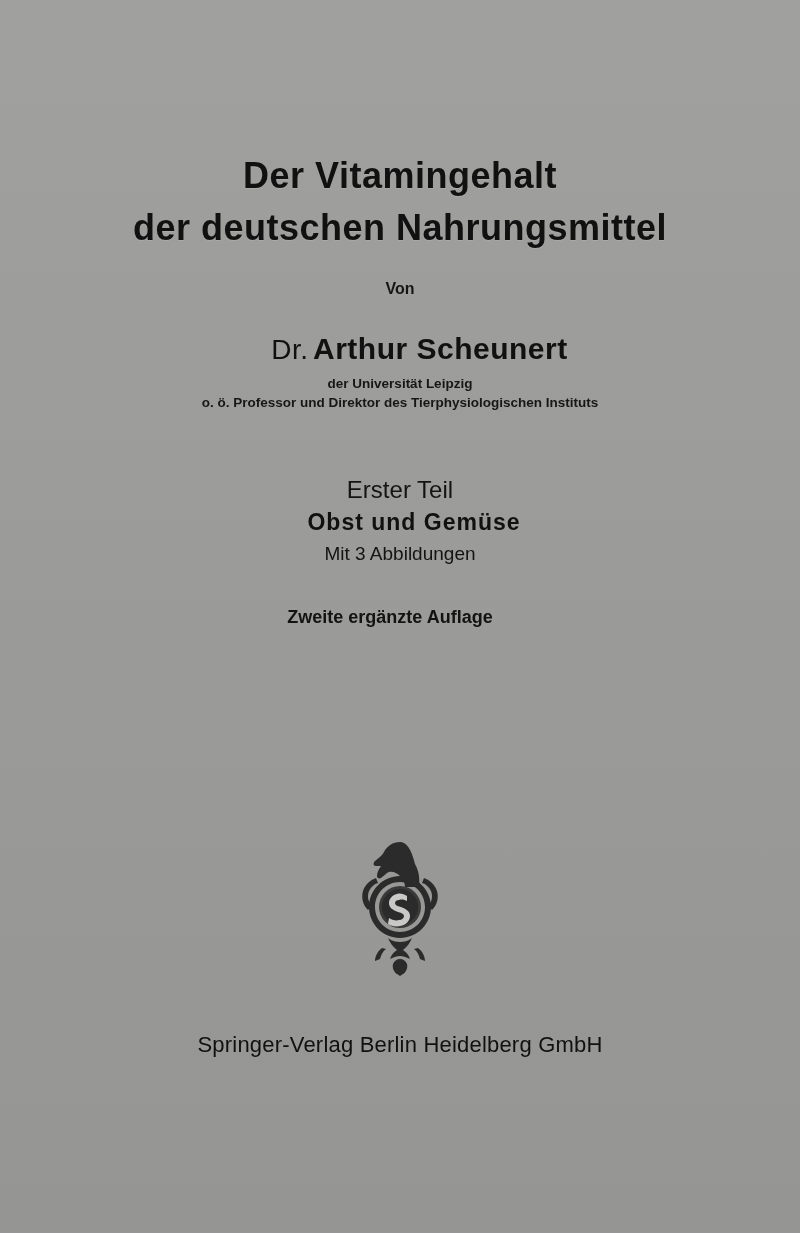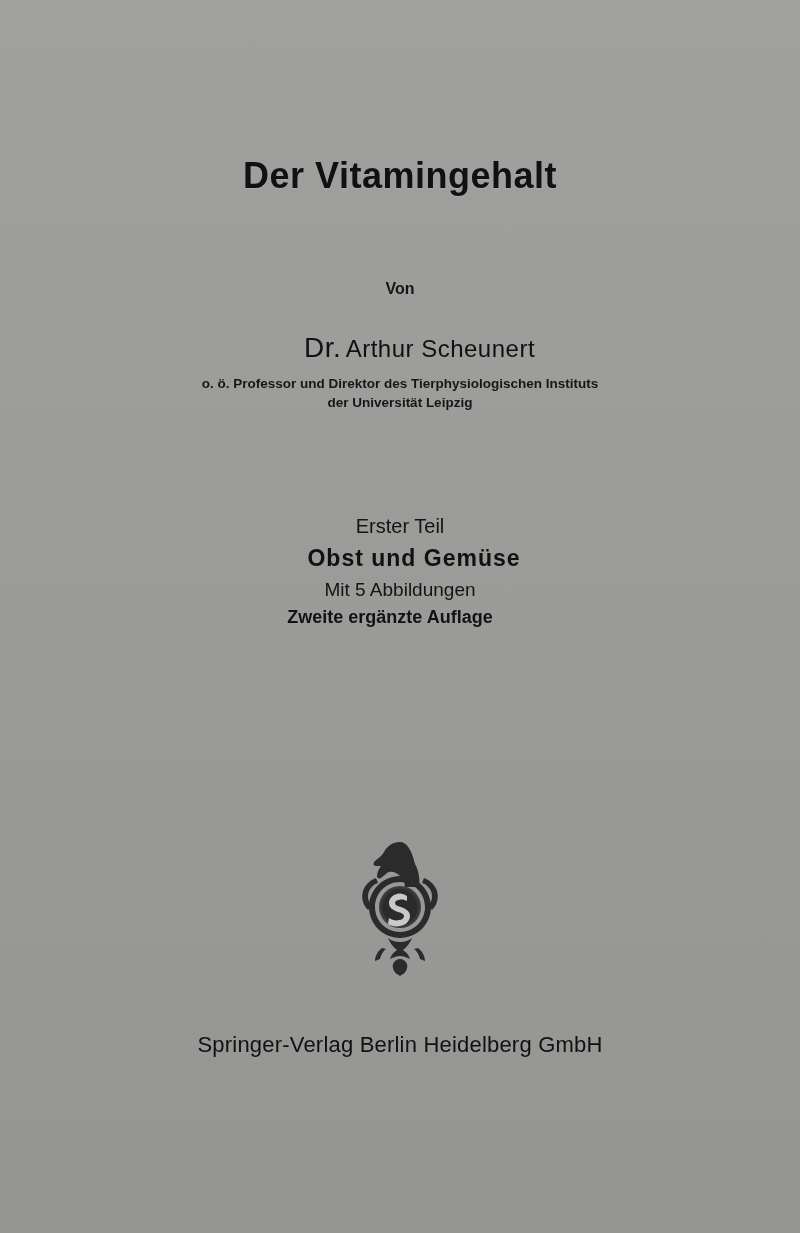--- a/index.html
+++ b/index.html
@@ -55,22 +55,22 @@
     text-align: center;
     color: #111;
   }
   .author .prefix {
     font-size: 28px;
     font-weight: normal;
     letter-spacing: 0.5px;
     margin-left: 39px;
   }
   .author .name {
-    font-size: 24px;
-    font-weight: normal;
+    font-size: 30px;
+    font-weight: bold;
     letter-spacing: 0.5px;
   }
   .affiliation {
     position: absolute;
     top: 374px;
     left: 0;
     width: 800px;
     text-align: center;
     font-size: 13.5px;
     font-weight: bold;
@@ -78,25 +78,24 @@
     color: #171717;
   }
   .part-block {
     position: absolute;
     top: 475px;
     left: 0;
     width: 800px;
     text-align: center;
   }
   .part-label {
-    font-size: 20px;
+    font-size: 24px;
     font-weight: normal;
     line-height: 30px;
     color: #141414;
-    margin-top: 36px;
   }
   .part-title {
     font-size: 23px;
     font-weight: bold;
     letter-spacing: 1px;
     line-height: 34px;
     color: #111;
     margin-left: 28px;
   }
   .figures-note {
@@ -135,38 +134,39 @@
     color: #111;
   }
 </style>
 </head>
 <body>
 
 <div class="page">
 
   <div class="title-block">
     <div class="title-line">Der Vitamingehalt</div>
+    <div class="title-line">der deutschen Nahrungsmittel</div>
   </div>
 
   <div class="byline">Von</div>
 
   <div class="author">
     <span class="prefix">Dr.</span>
     <span class="name">Arthur Scheunert</span>
   </div>
 
   <div class="affiliation">
+    <div>der Universität Leipzig</div>
     <div>o. ö. Professor und Direktor des Tierphysiologischen Instituts</div>
-    <div>der Universität Leipzig</div>
   </div>
 
   <div class="part-block">
     <div class="part-label">Erster Teil</div>
     <div class="part-title">Obst und Gemüse</div>
-    <div class="figures-note">Mit 5 Abbildungen</div>
+    <div class="figures-note">Mit 3 Abbildungen</div>
   </div>
 
   <div class="edition">Zweite ergänzte Auflage</div>
 
   <div class="logo">
     <svg viewBox="0 0 84 152" width="84" height="152" aria-hidden="true">
       <g fill="#2b2b2b">
 
         <path d="M42 4c-7 0-13 4-16 10-2 4-6 6-9 9-2 2-2 5 1 5h5c-2 3-4 6-4 10 0 2 2 3 4 2 3-2 5-5 8-6 4-1 8 1 11 4 3 3 5 7 5 11h14c1-8 0-16-4-23C53 10 48 4 42 4z"></path>
 

